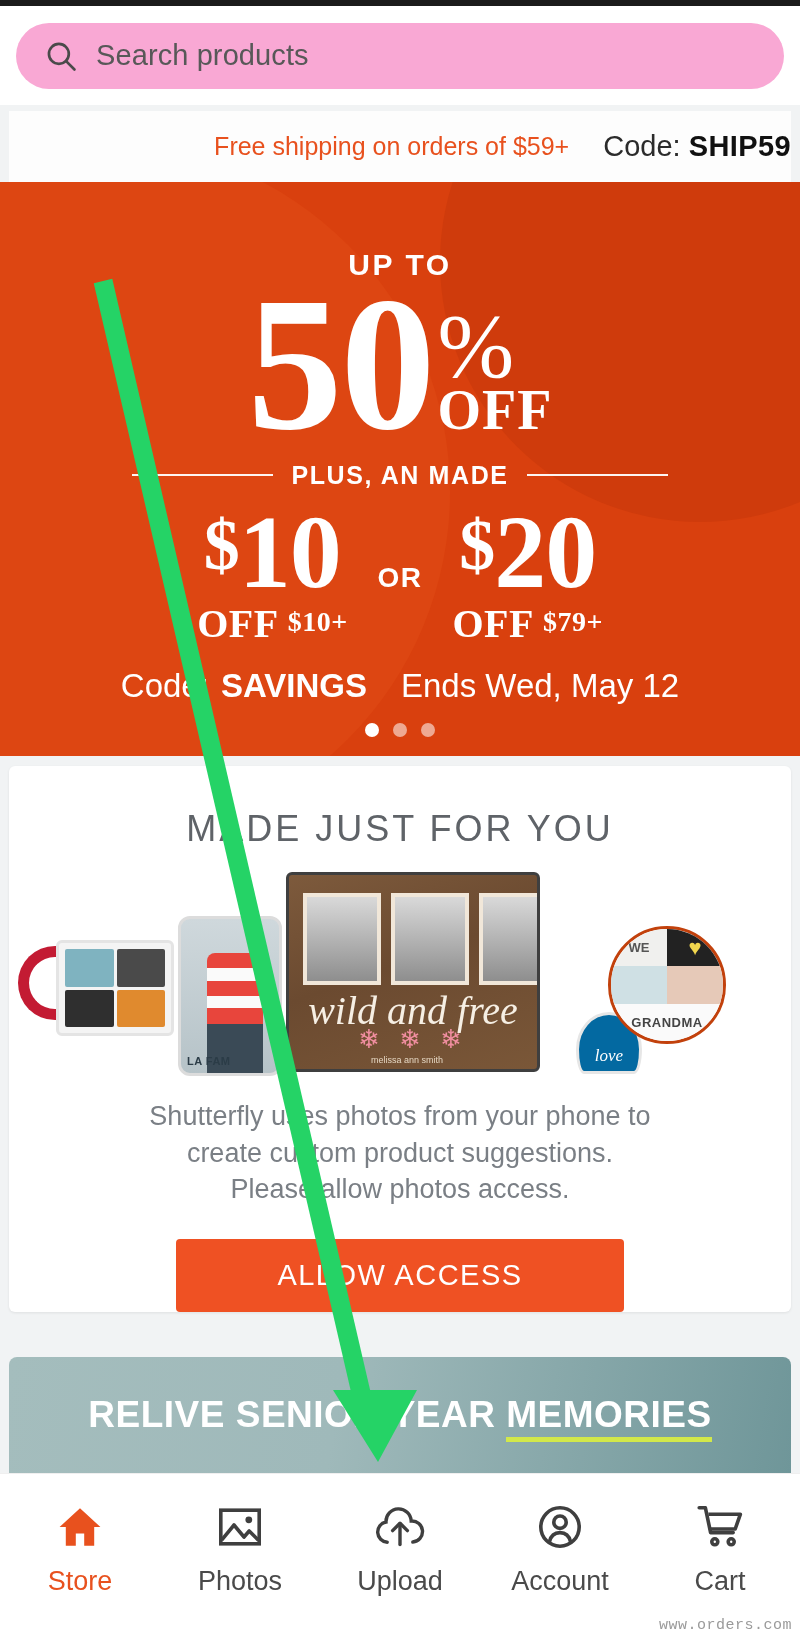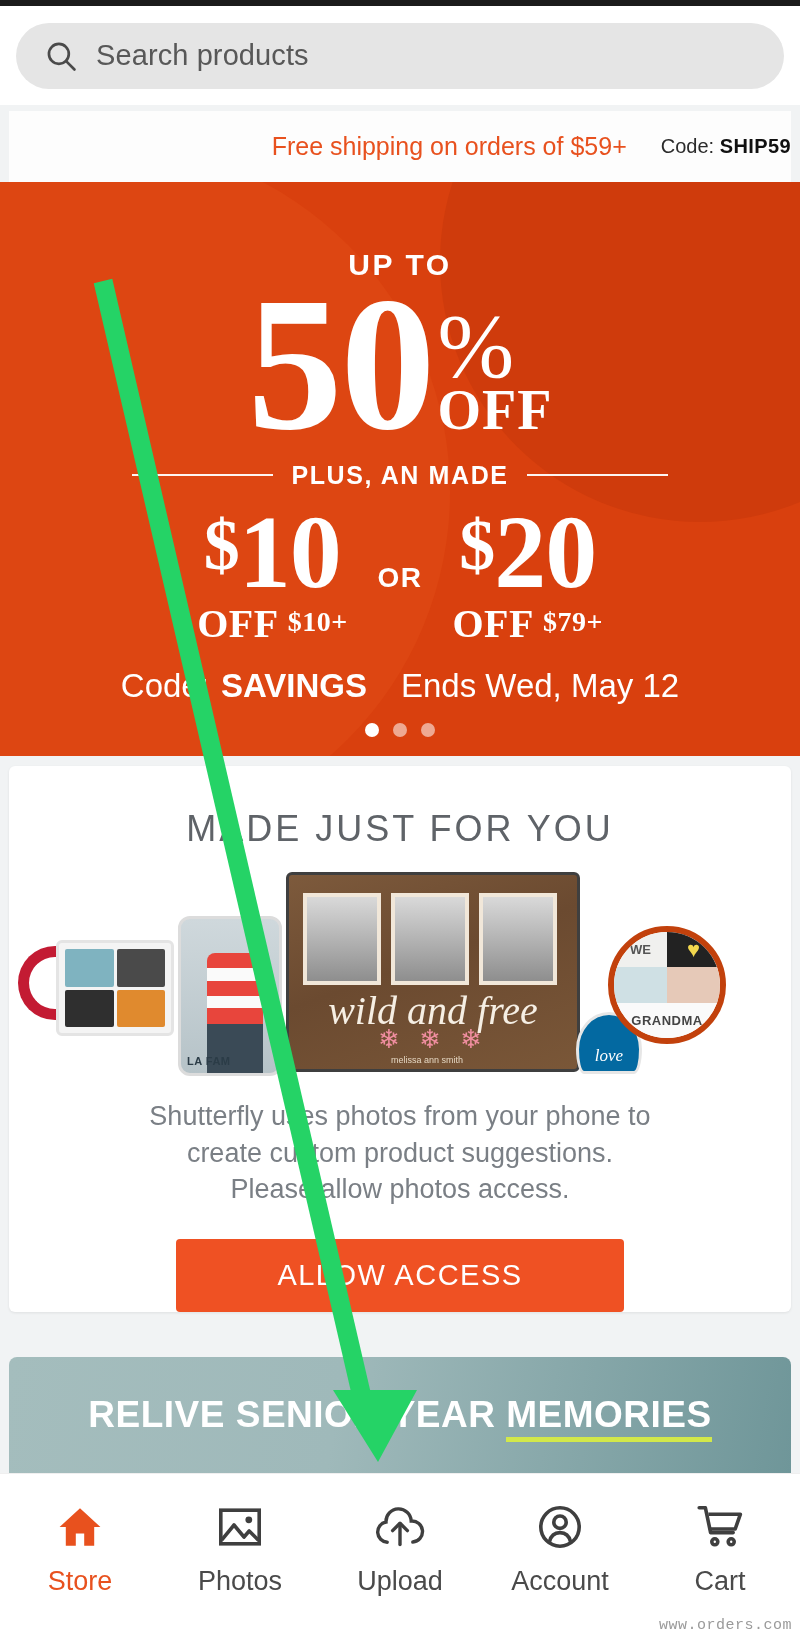--- a/index.html
+++ b/index.html
@@ -26,21 +26,21 @@
   
   .search-header {
     position: absolute; top: 6px; left: 0;
     width: 800px; height: 99px;
     background: #ffffff;
     display: flex; align-items: center;
     padding: 0 16px;
   }
   .search-box {
     flex: 1; height: 66px;
-    background: #e5e5e5;
+    background: #f9a8d4;
     border-radius: 34px;
     display: flex; align-items: center;
     padding: 0 28px;
     cursor: text;
   }
   .search-icon { width: 34px; height: 34px; flex: 0 0 34px; margin-right: 18px; }
   .search-icon svg { display: block; }
   .search-placeholder {
     font-size: 29px;
     color: #585858;
@@ -50,21 +50,21 @@
 
   
   .promo-strip {
     position: absolute; top: 111px; left: 9px;
     width: 782px; height: 71px;
     background: #fdfdfd;
     display: flex; align-items: center; justify-content: flex-end;
     gap: 34px;
   }
   .promo-main { font-size: 25px; color: #e8511e; }
-  .promo-code-wrap { font-size: 20px; color: #1e1e1e; }
+  .promo-code-wrap { font-size: 29px; color: #1e1e1e; }
   .promo-code-label { color: #2b2b2b; }
   .promo-code-value { font-weight: 700; color: #111; letter-spacing: .4px; }
 
   
   .hero {
     position: absolute; top: 182px; left: 0;
     width: 800px; height: 574px;
     background: #d9400e;
     overflow: hidden;
   }
@@ -197,39 +197,39 @@
   .phone {
     position: absolute; left: 128px; top: 44px;
     width: 104px; height: 160px;
     background: linear-gradient(#cfd8dc,#b6c3c8);
     border: 3px solid #dcdcdc; border-radius: 12px; overflow: hidden;
   }
   .phone .kid { position: absolute; left: 26px; top: 34px; width: 56px; height: 126px; background: linear-gradient(#e8453c 0 12%, #fafafa 12% 22%, #e8453c 22% 34%, #fafafa 34% 44%, #e8453c 44% 56%, #3a4a56 56% 100%); border-radius: 8px 8px 0 0; }
   .phone .label { position: absolute; left: 6px; bottom: 6px; font-size: 11px; color: #2b3c47; font-weight: 700; letter-spacing: .5px; }
   .plaque {
     position: absolute; left: 236px; top: 0;
-    width: 294px; height: 200px;
+    width: 254px; height: 200px;
     background: linear-gradient(160deg,#7d5a3c,#6b4a30 45%,#7a5738);
     border-radius: 6px; border: 3px solid #3f3f3f;
     overflow: hidden;
   }
   .plaque .photos { position: absolute; left: 14px; top: 18px; display: flex; gap: 10px; }
   .plaque .ph { width: 78px; height: 92px; background: linear-gradient(#d9d9d9,#8e8e8e); border: 4px solid #f1e7d9; }
   .plaque .script {
     position: absolute; left: 0; right: 0; top: 112px;
     text-align: center;
     font-family: "Liberation Serif", serif;
     font-style: italic; font-size: 40px; color: #f6efe4;
   }
   .plaque .flowers { position: absolute; left: 0; right: 0; bottom: 14px; text-align: center; font-size: 26px; color: #f08ea0; letter-spacing: 6px; }
   .plaque .sig { position: absolute; left: 0; right: 12px; bottom: 4px; text-align: center; font-size: 9px; color: #e4d6c2; }
   .disc {
     position: absolute; right: 24px; top: 54px;
     width: 118px; height: 118px; border-radius: 50%;
-    overflow: hidden; border: 6px solid #c2410c;
+    overflow: hidden; border: 3px solid #c2410c;
     background: #fff;
   }
   .disc-grid { position: absolute; inset: 0; display: grid; grid-template-columns: 1fr 1fr; grid-template-rows: 1fr 1fr 1fr; }
   .disc .we { display:flex; align-items:center; justify-content:center; background:#f0f0ee; font-size: 13px; font-weight: 700; color:#555; }
   .disc .heart { display:flex; align-items:center; justify-content:center; background:#222; color:#f2d74e; font-size: 22px; }
   .disc .grandma { grid-column: 1 / span 2; display:flex; align-items:center; justify-content:center; background:#fafafa; font-size: 13px; font-weight: 700; color:#444; letter-spacing: .5px; }
   .heartmag {
     position: absolute; right: 108px; top: 140px;
     width: 66px; height: 62px; background: #0369a1;
     border-radius: 50% 50% 8px 8px / 60% 60% 40% 40%;

